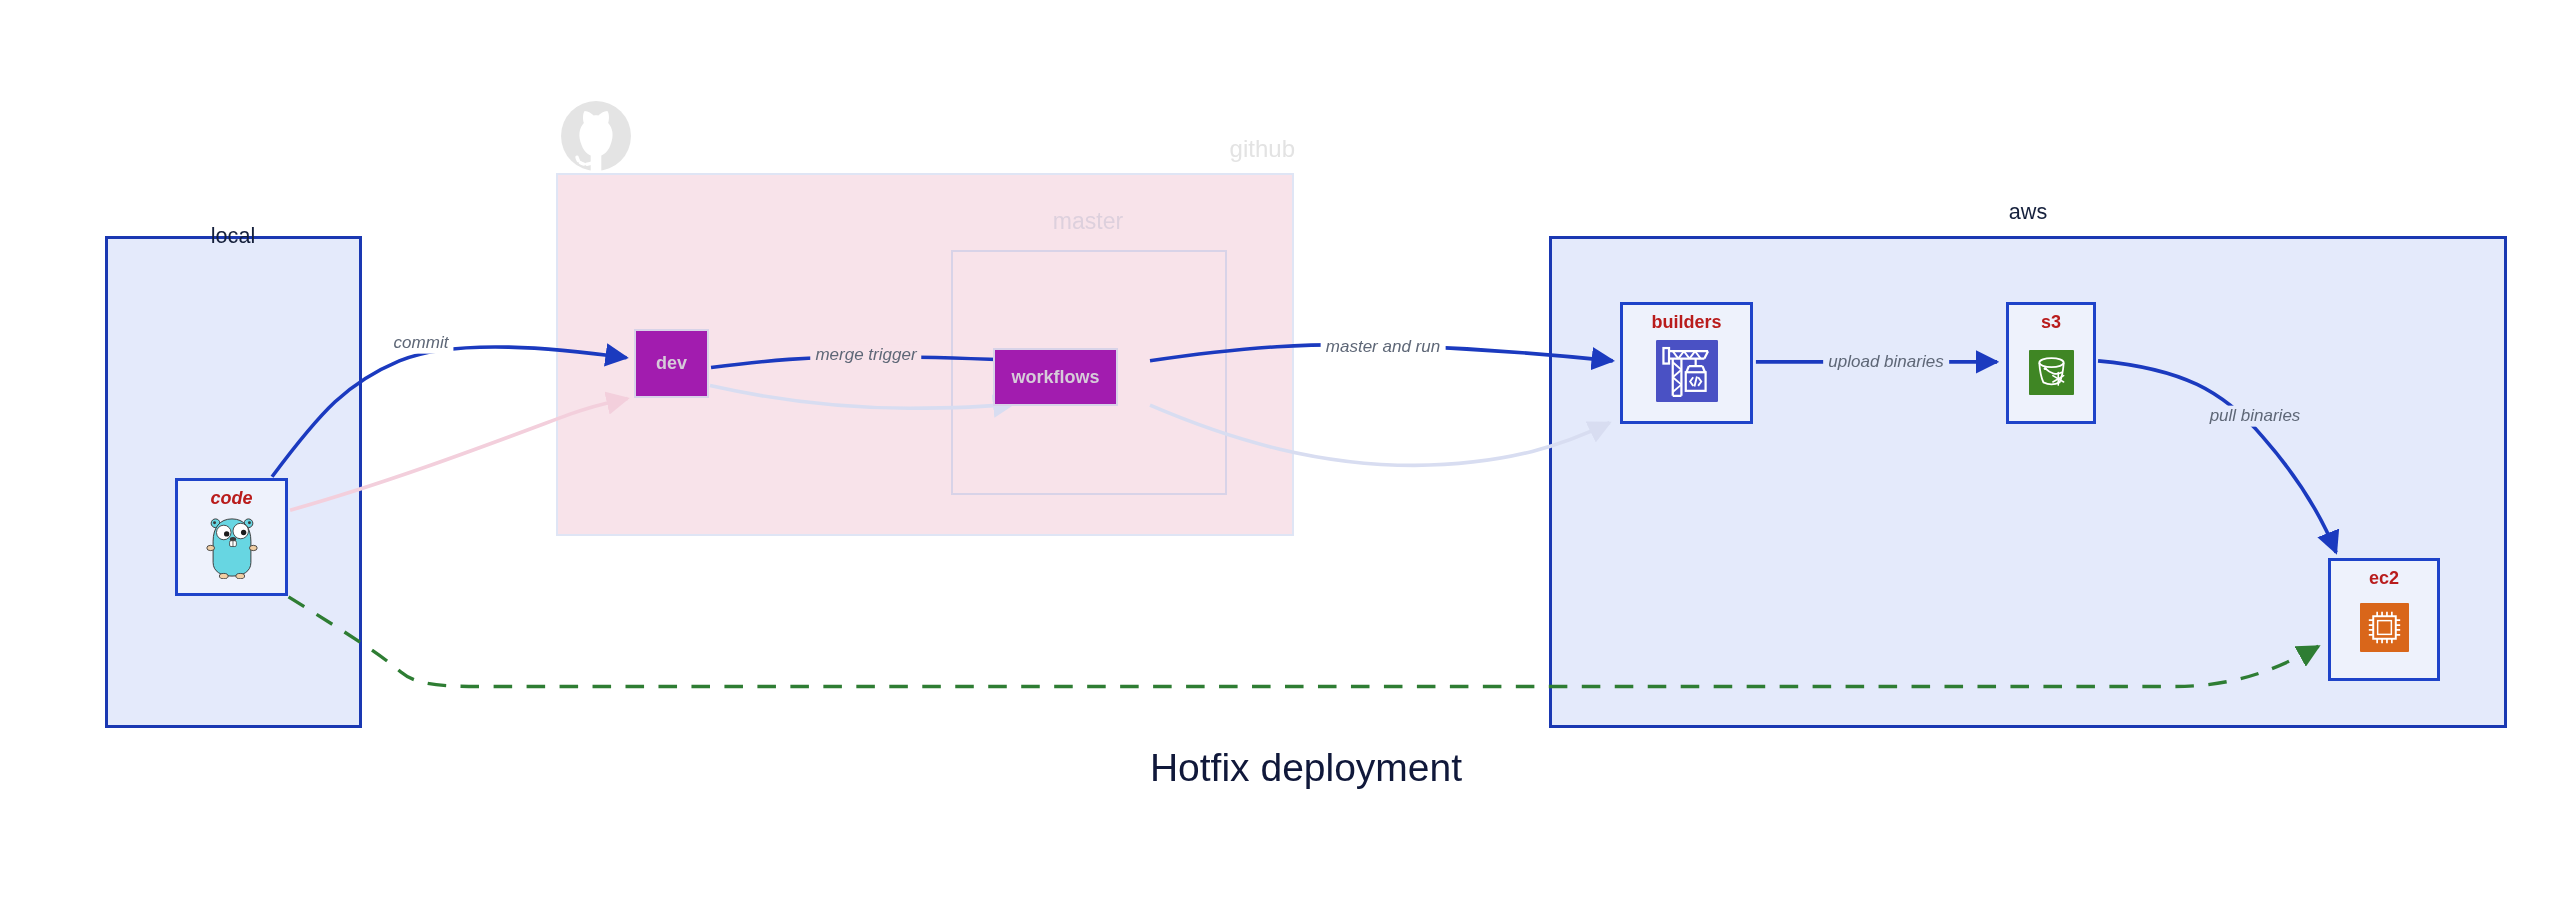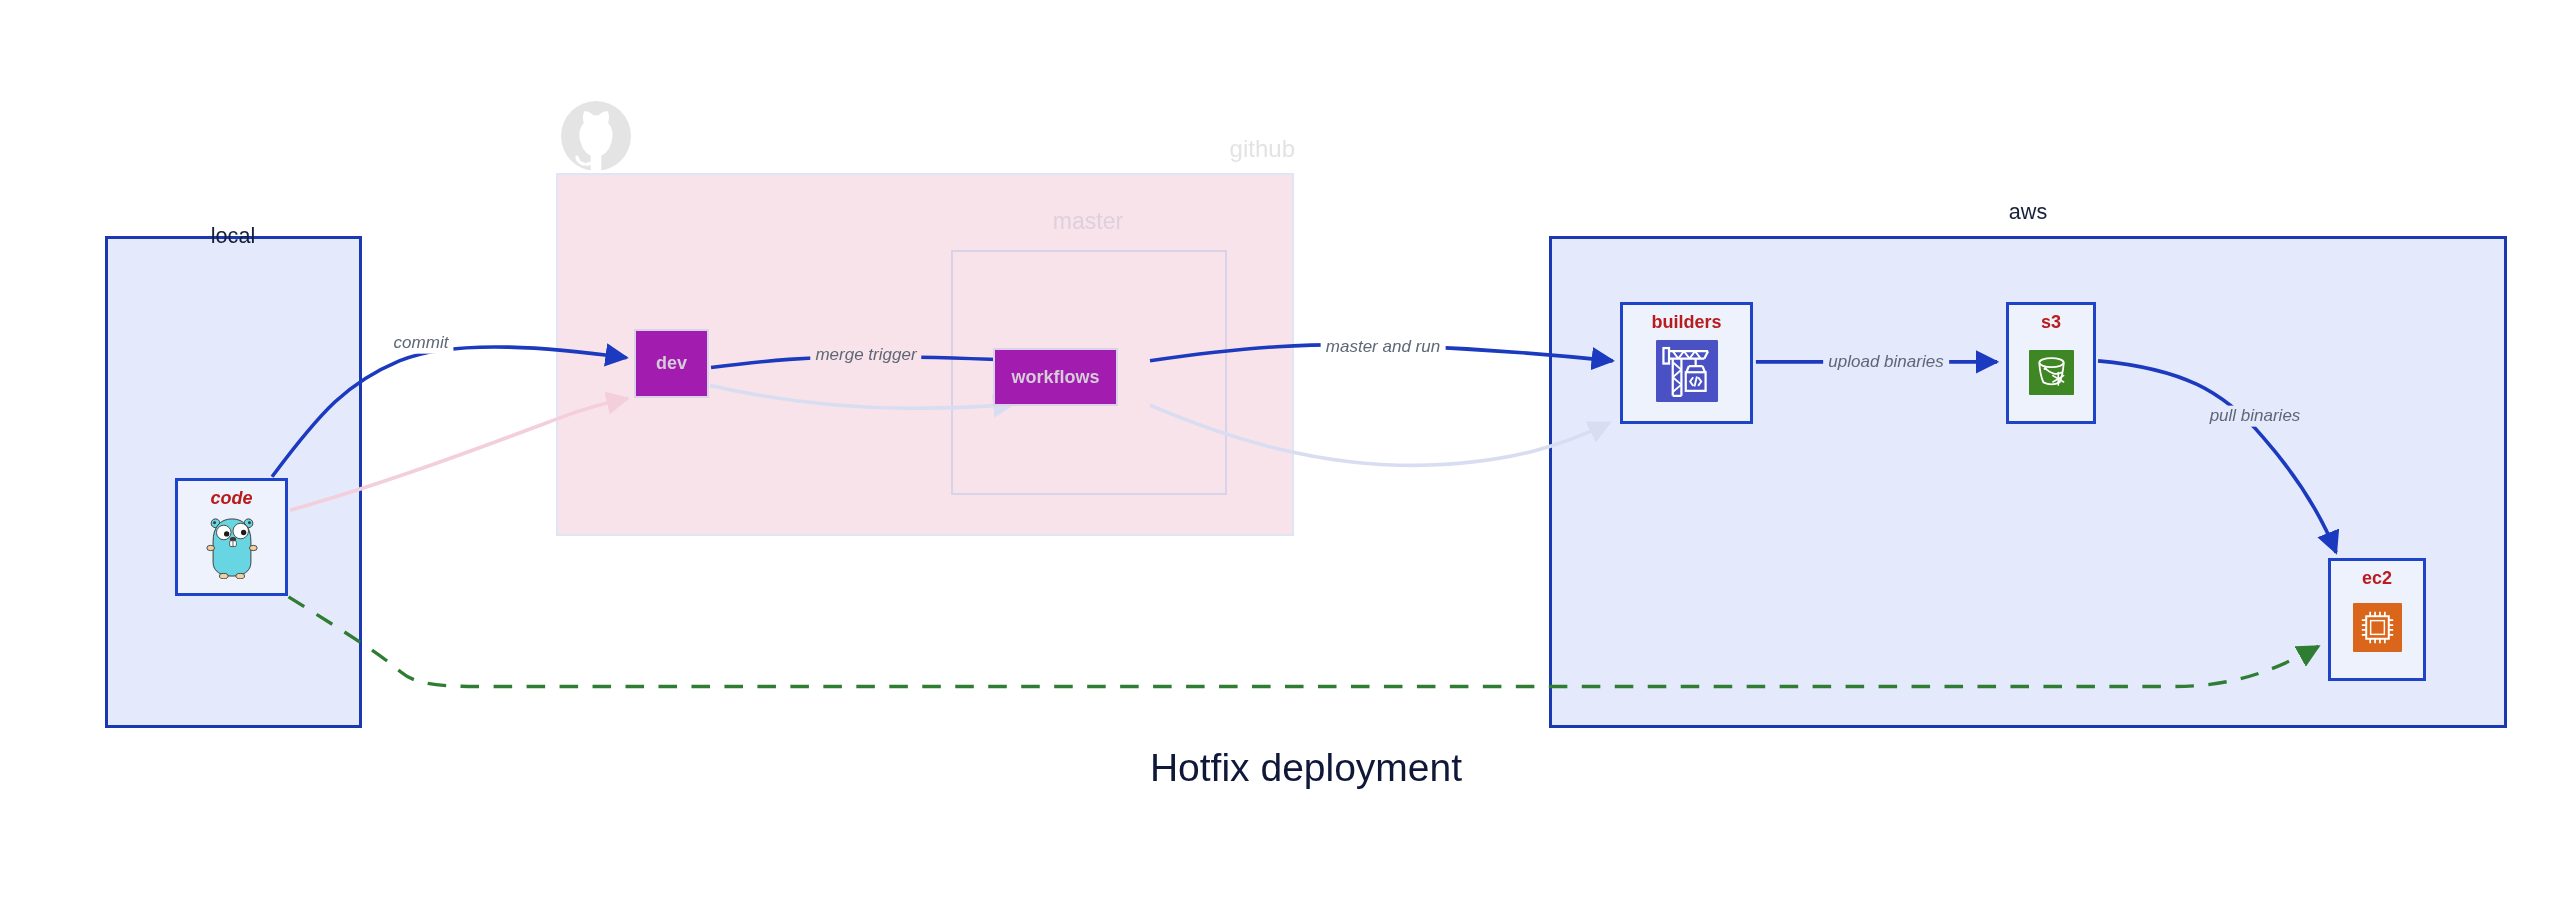--- a/index.html
+++ b/index.html
@@ -163,21 +163,21 @@
       </g>
       <circle cx="36" cy="41" r="3.5" fill="#ffffff"></circle>
       <g stroke="#ffffff" stroke-width="3.5" stroke-linecap="round">
         <line x1="65" y1="50" x2="65" y2="78"></line>
         <line x1="53" y1="57" x2="77" y2="71"></line>
         <line x1="53" y1="71" x2="77" y2="57"></line>
       </g>
     </svg>
   </div>
 
-  <div class="node node-live" style="left:2328px; top:558px; width:98px; height:123px;">
+  <div class="node node-live" style="left:2328px; top:558px; width:112px; height:123px;">
     <span class="node-label">ec2</span>
     <svg width="49" height="49" viewBox="0 0 100 100" style="margin-top:6.2px;">
       <rect x="0" y="0" width="100" height="100" rx="2" fill="#d9661a"></rect>
       <g stroke="#ffffff" fill="none">
         <rect x="27" y="27" width="46" height="46" stroke-width="4"></rect>
         <rect x="36" y="36" width="28" height="28" stroke-width="3"></rect>
         <g stroke-width="3.5">
           <path d="M35 18 V27 M45 18 V27 M55 18 V27 M65 18 V27"></path>
           <path d="M35 73 V82 M45 73 V82 M55 73 V82 M65 73 V82"></path>
           <path d="M18 35 H27 M18 45 H27 M18 55 H27 M18 65 H27"></path>

